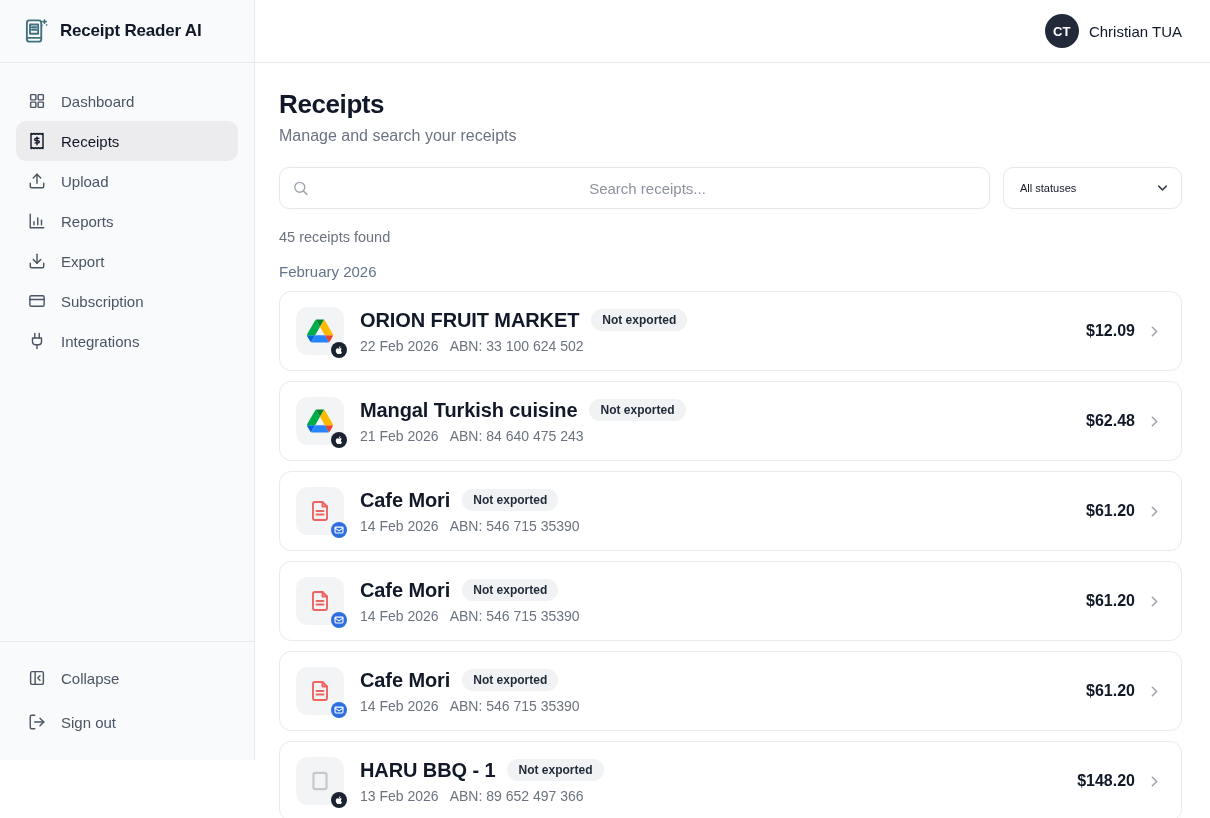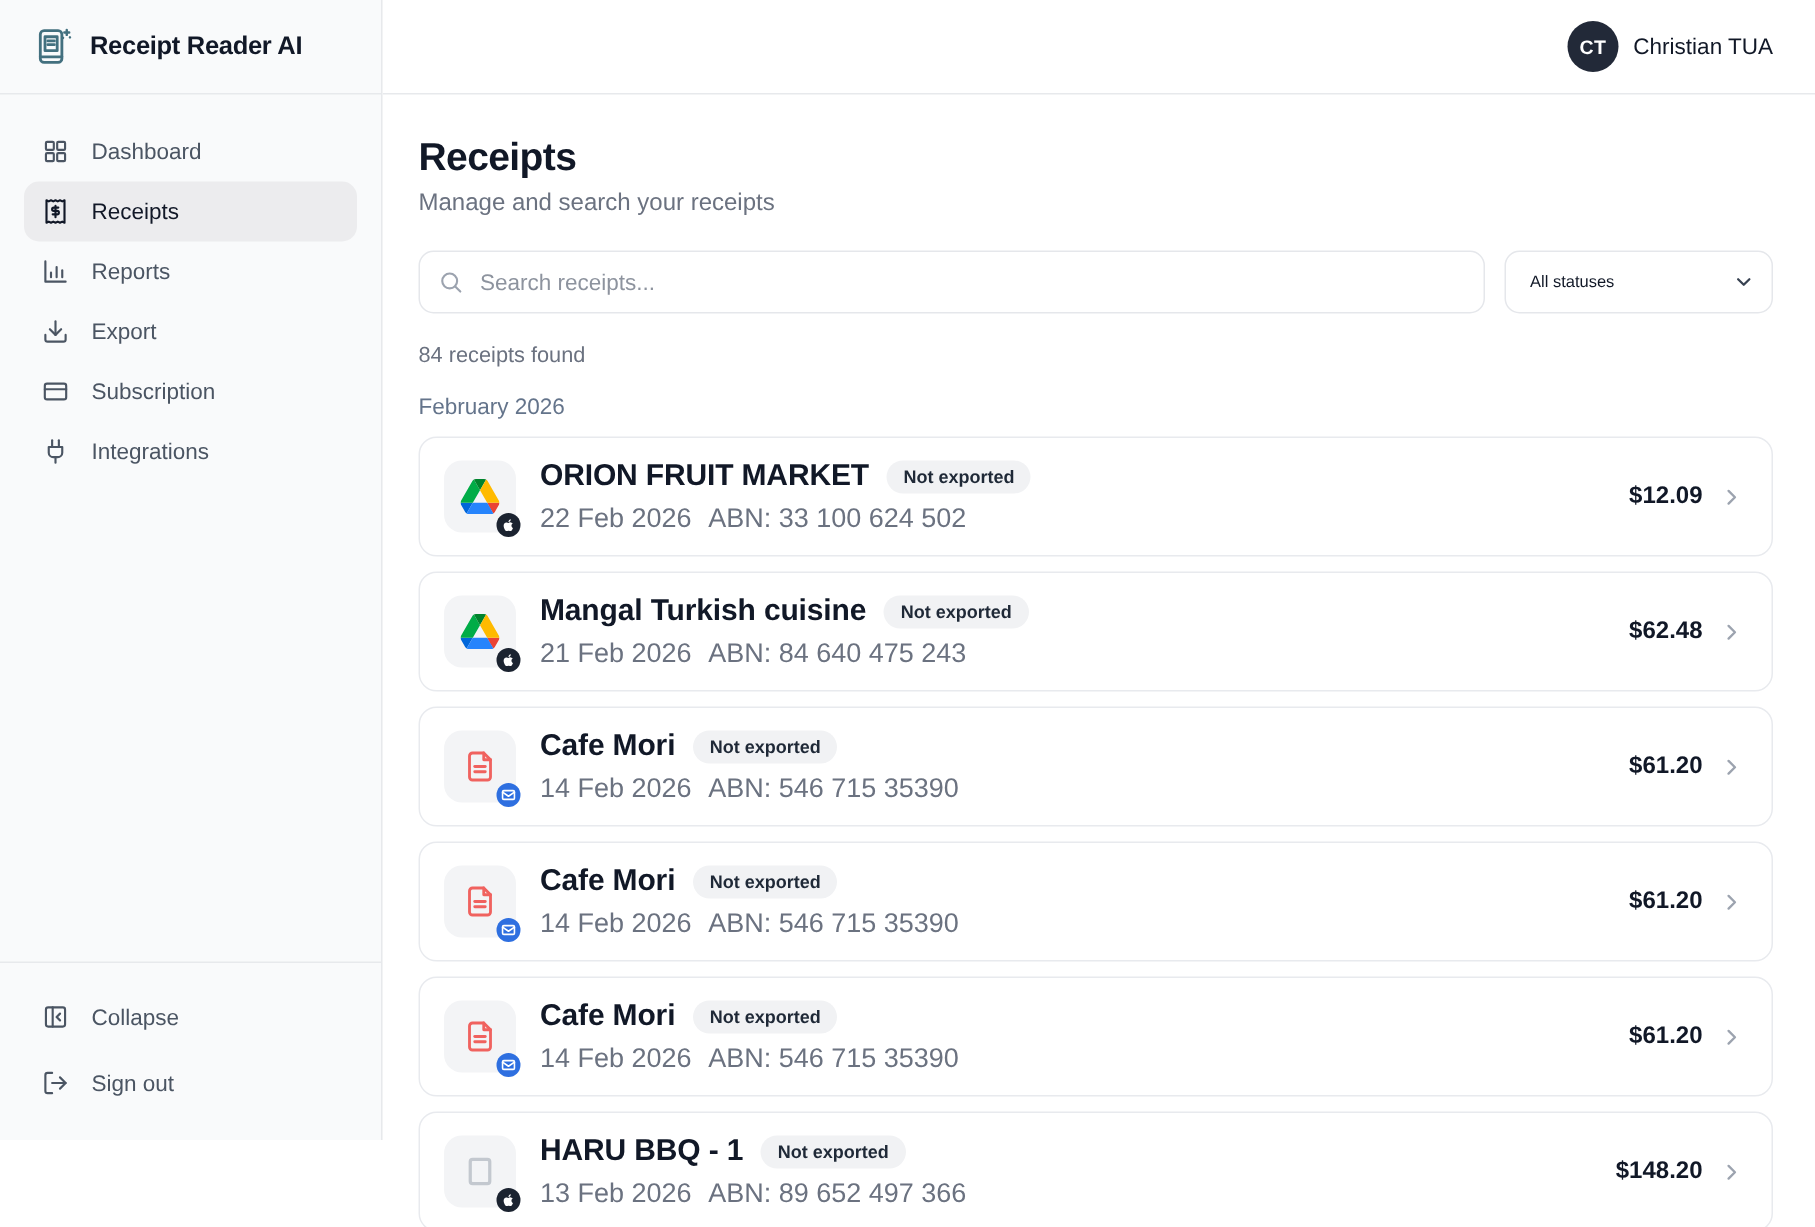--- a/index.html
+++ b/index.html
@@ -56,21 +56,21 @@
   .page-subtitle { margin-top: 7px; font-size: 16px; color: #6b7280; }
   .filters-row { margin-top: 22px; display: flex; gap: 13px; }
   .search-wrap { position: relative; flex: 1; }
   .search-wrap .search-ic {
     position: absolute; left: 13px; top: 50%; transform: translateY(-50%);
     width: 17px; height: 17px; color: #9ca3af; pointer-events: none;
   }
   .search-input {
     width: 100%; height: 42px; border: 1px solid #e5e7eb; border-radius: 10px;
     padding: 0 14px 0 40px; font-size: 15px; color: #111827; outline: none;
-    font-family: "Liberation Sans", sans-serif; background: #ffffff;
+    font-family: "Liberation Sans", sans-serif; background: #ffffff; text-align: center;
   }
   .search-input::placeholder { color: #8d939e; }
   .status-select-wrap { position: relative; width: 179px; }
   .status-select {
     appearance: none; -webkit-appearance: none;
     width: 100%; height: 42px; border: 1px solid #e5e7eb; border-radius: 10px;
     background: #ffffff; font-size: 11px; color: #111827;
     padding: 0 34px 0 16px; outline: none; cursor: pointer;
     font-family: "Liberation Sans", sans-serif;
   }
@@ -103,21 +103,21 @@
   .badge-dot.apple { background: #1b2330; }
   .badge-dot.mail { background: #2e6fe0; }
   .badge-dot svg { width: 10px; height: 10px; }
   .card-main { margin-left: 16px; flex: 1; min-width: 0; }
   .title-row { display: flex; align-items: center; gap: 12px; }
   .merchant { font-size: 20px; font-weight: 700; color: #111827; letter-spacing: -0.1px; }
   .status-pill {
     background: #f1f2f4; color: #1f2937; font-size: 12px; font-weight: 600;
     padding: 4px 11px; border-radius: 999px; white-space: nowrap;
   }
-  .meta-row { margin-top: 6px; display: flex; gap: 11px; font-size: 18px; color: #6b7280; }
+  .meta-row { margin-top: 6px; display: flex; gap: 11px; font-size: 14px; color: #6b7280; }
   .card-right { display: flex; align-items: center; gap: 11px; }
   .amount { font-size: 16px; font-weight: 700; color: #111827; }
   .chev { color: #9ca3af; line-height: 0; }
   .chev svg { width: 17px; height: 17px; }
 </style>
 </head>
 <body>
 
 <aside class="sidebar">
   <div class="logo-row">
@@ -147,20 +147,28 @@
     <div class="nav-item active">
       <svg viewBox="0 0 24 24" fill="none" stroke="currentColor" stroke-width="1.9" stroke-linecap="round" stroke-linejoin="round">
           <path d="M4 2v20l2-1 2 1 2-1 2 1 2-1 2 1 2-1 2 1V2l-2 1-2-1-2 1-2-1-2 1-2-1-2 1Z"></path>
           <path d="M14.5 8.5h-4a1.5 1.5 0 0 0 0 3h3a1.5 1.5 0 0 1 0 3h-4"></path>
           <path d="M12 7v10"></path>
         </svg>
       <span>Receipts</span>
     </div>
     <div class="nav-item">
       <svg viewBox="0 0 24 24" fill="none" stroke="currentColor" stroke-width="1.9" stroke-linecap="round" stroke-linejoin="round">
+          <path d="M21 15v4a2 2 0 0 1-2 2H5a2 2 0 0 1-2-2v-4"></path>
+          <polyline points="17 8 12 3 7 8"></polyline>
+          <line x1="12" y1="3" x2="12" y2="15"></line>
+        </svg>
+      <span>Upload</span>
+    </div>
+    <div class="nav-item">
+      <svg viewBox="0 0 24 24" fill="none" stroke="currentColor" stroke-width="1.9" stroke-linecap="round" stroke-linejoin="round">
           <path d="M3 3v18h18"></path>
           <path d="M8 17v-4"></path>
           <path d="M13 17V8"></path>
           <path d="M18 17v-6"></path>
         </svg>
       <span>Reports</span>
     </div>
     <div class="nav-item">
       <svg viewBox="0 0 24 24" fill="none" stroke="currentColor" stroke-width="1.9" stroke-linecap="round" stroke-linejoin="round">
           <path d="M21 15v4a2 2 0 0 1-2 2H5a2 2 0 0 1-2-2v-4"></path>
@@ -234,21 +242,21 @@
           <option>All statuses</option>
         </select>
         <span class="chev-ic">
           <svg viewBox="0 0 24 24" fill="none" stroke="currentColor" stroke-width="2.4" stroke-linecap="round" stroke-linejoin="round">
               <polyline points="6 9 12 15 18 9"></polyline>
             </svg>
         </span>
       </div>
     </div>
 
-    <div class="results-count">84 receipts found</div>
+    <div class="results-count">45 receipts found</div>
     <div class="group-label">February 2026</div>
 
     <div class="cards" id="cards">
   <div class="card">
     <div class="thumb">
       <span class="thumb-icon drive show">
         <svg viewBox="0 0 87.3 78">
           <path fill="#0066da" d="m6.6 66.85 3.85 6.65c.8 1.4 1.95 2.5 3.3 3.3l13.75-23.8h-27.5c0 1.55.4 3.1 1.2 4.5z"></path>
           <path fill="#00ac47" d="m43.65 25-13.75-23.8c-1.35.8-2.5 1.9-3.3 3.3l-25.4 44a9.06 9.06 0 0 0-1.2 4.5h27.5z"></path>
           <path fill="#ea4335" d="m73.55 76.8c1.35-.8 2.5-1.9 3.3-3.3l1.6-2.75 7.65-13.25c.8-1.4 1.2-2.95 1.2-4.5h-27.5l5.85 11.5z"></path>

